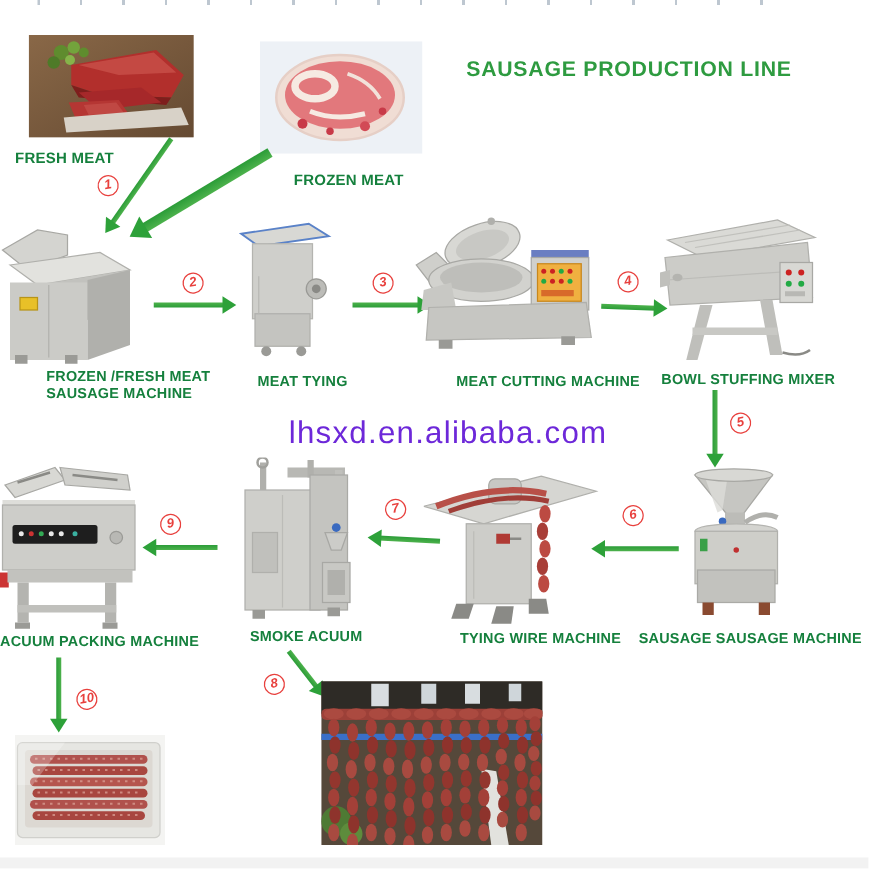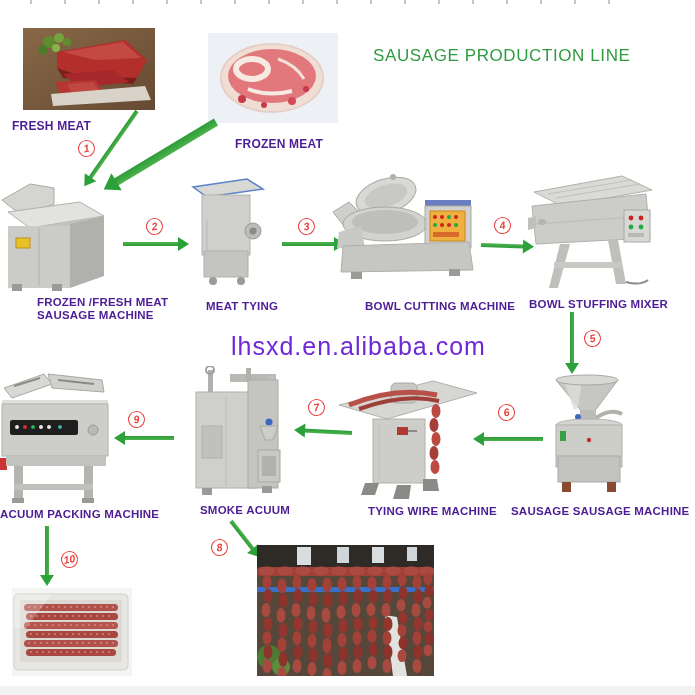--- a/index.html
+++ b/index.html
@@ -1,22 +1,22 @@
 <!DOCTYPE html>
 <html><head>
 <meta charset="utf-8">
 <style>
   html,body{margin:0;padding:0;background:#ffffff;}
   #canvas{position:relative;width:695px;height:695px;background:#ffffff;overflow:hidden;
           font-family:"Liberation Sans",sans-serif;}
 
   
-  .title{position:absolute;left:373px;top:46px;font-size:17px;font-weight:normal;
+  .title{position:absolute;left:373px;top:46px;font-size:17px;font-weight:bold;
          color:#2e9b40;letter-spacing:.6px;white-space:nowrap;}
-  .lbl{position:absolute;font-size:11.5px;font-weight:bold;color:#4c1d95;
+  .lbl{position:absolute;font-size:11.5px;font-weight:bold;color:#15803d;
        letter-spacing:.2px;white-space:nowrap;}
   .lbl2{line-height:13px;}
   .watermark{position:absolute;left:231px;top:332px;font-size:25px;color:#6d28d9;
              letter-spacing:1px;white-space:nowrap;}
   .topclip{position:absolute;left:30px;top:0;width:610px;height:4px;opacity:.55;
            background:repeating-linear-gradient(90deg,#8899aa 0 2px,transparent 2px 34px);}
   .bottomstrip{position:absolute;left:0;top:686px;width:695px;height:9px;background:#f2f2f2;}
 
   
   .step{position:absolute;width:15px;height:15px;border:1.6px solid #e8403d;border-radius:50%;
@@ -166,21 +166,21 @@
       <circle cx="104" cy="53" r="2" fill="#22aa44"></circle>
         <circle cx="111" cy="53" r="2" fill="#cc2222"></circle>
       <circle cx="118" cy="53" r="2" fill="#cc2222"></circle>
         <circle cx="125" cy="53" r="2" fill="#22aa44"></circle>
       <rect x="102" y="60" width="26" height="5" fill="#d86a2a"></rect>
       <polygon points="12,74 138,70 142,98 10,100" fill="#c6c6c2" stroke="#b0b0ac"></polygon>
       <rect x="20" y="100" width="11" height="7" fill="#9a9a96"></rect>
       <rect x="118" y="97" width="11" height="7" fill="#9a9a96"></rect>
     </svg>
   </div>
-  <div class="lbl" style="left:365px;top:300px;">BOWL CUTTING MACHINE</div>
+  <div class="lbl" style="left:365px;top:300px;">MEAT CUTTING MACHINE</div>
 
   <div class="arrow" style="left:481px;top:238px;width:53px;transform:rotate(2deg);">
     <div class="shaft"></div>
     <div class="head"></div>
   </div>
   <div class="step" style="left:494px;top:217px;">4</div>
 
   <div class="abs" style="left:528px;top:174px;">
     <svg width="130" height="118" viewBox="0 0 130 118">
       <polygon points="6,18 94,2 124,16 34,32" fill="#dadad6" stroke="#b0b0ac"></polygon>

